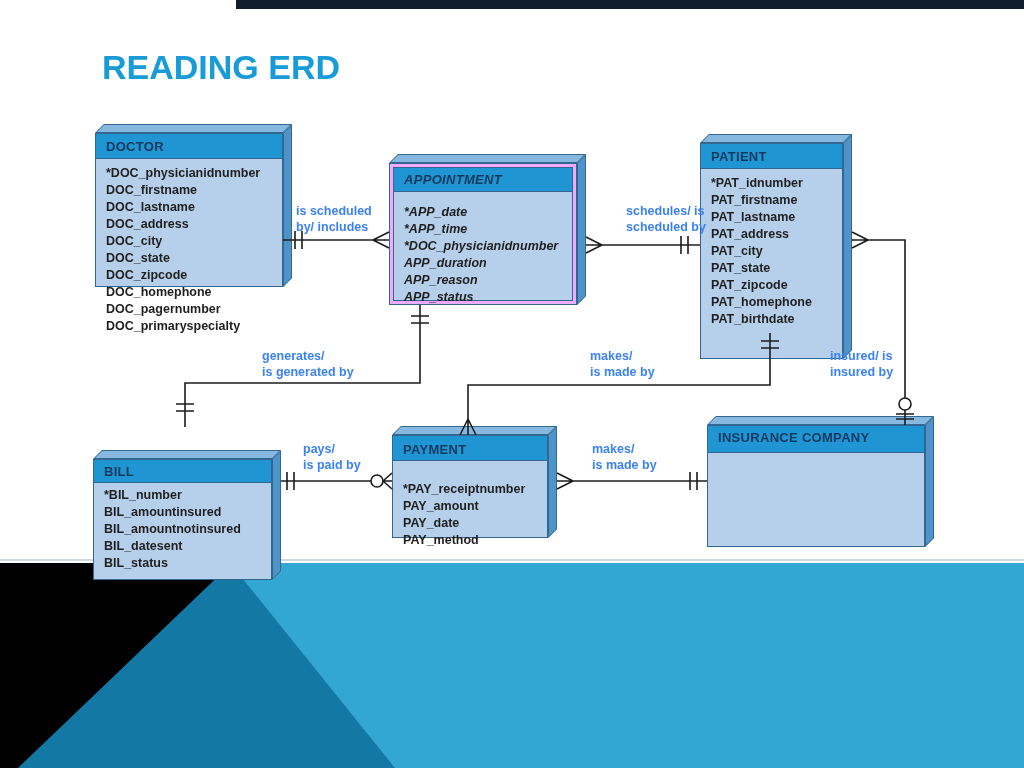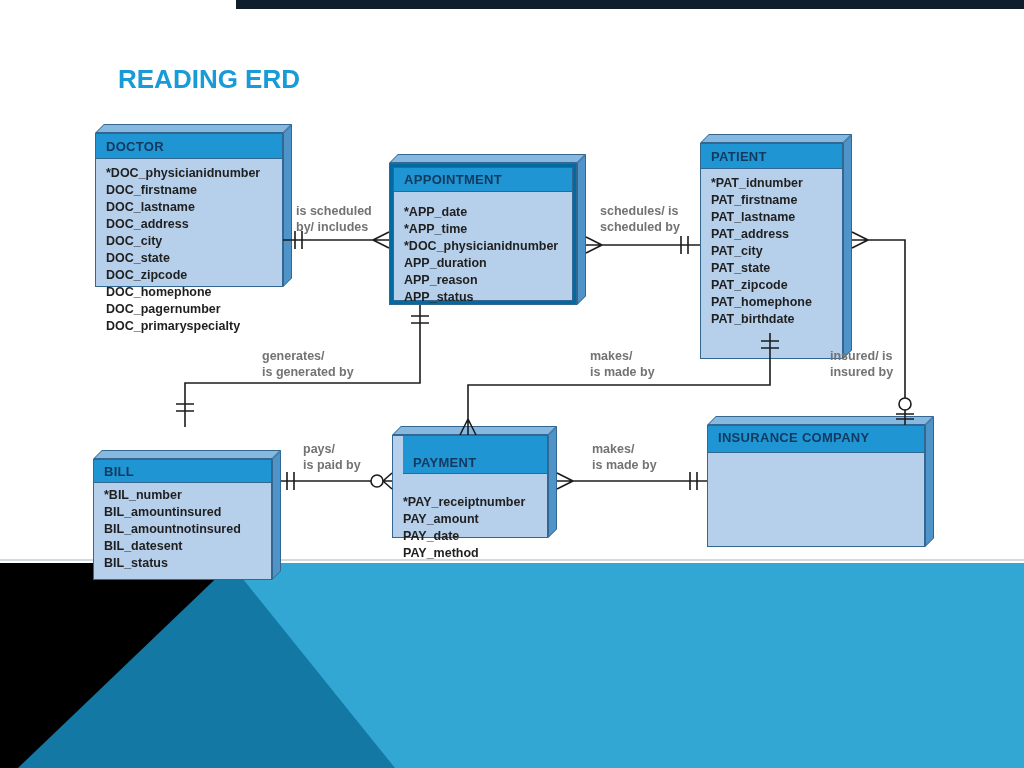--- a/index.html
+++ b/index.html
@@ -2,47 +2,47 @@
 <html><head>
 <meta charset="utf-8">
 <style>
   html,body{margin:0;padding:0;}
   body{width:1024px;height:768px;background:#ffffff;overflow:hidden;
        font-family:"Liberation Sans","DejaVu Sans",sans-serif;}
   .slide{position:relative;width:1024px;height:768px;background:#ffffff;}
 
   .top-bar{position:absolute;left:236px;top:0;width:788px;height:9px;background:#101d2c;}
 
-  .slide-title{position:absolute;left:102px;top:48px;margin:16px;
-    font-size:26px;font-weight:700;letter-spacing:0px;color:#189bd7;}
+  .slide-title{position:absolute;left:102px;top:48px;margin:0;
+    font-size:34px;font-weight:700;letter-spacing:0px;color:#189bd7;}
 
   
   .entity{position:absolute;z-index:2;}
   .face{position:relative;width:100%;height:100%;background:#b6cfea;
         border:1.5px solid #34678f;box-sizing:border-box;}
   .f-top{position:absolute;left:0;top:-9px;width:100%;height:9px;background:#87b8e0;
          border:1px solid #34678f;box-sizing:border-box;
          transform:skewX(-45deg);transform-origin:0 100%;}
   .f-right{position:absolute;right:-9px;top:0;width:9px;height:100%;background:#4f94c8;
          border:1px solid #34678f;box-sizing:border-box;
          transform:skewY(-45deg);transform-origin:0 0;}
   .e-header{background:#2095d3;color:#12395e;font-weight:700;font-size:13px;
             letter-spacing:.3px;padding:5px 0 4px 10px;border-bottom:1.5px solid #34678f;}
   .e-body{padding:6px 4px 0 10px;color:#1f1f1f;font-size:12.5px;font-weight:600;}
   .attr-row{line-height:17px;padding-left:7px;text-indent:-7px;white-space:nowrap;}
 
   
-  .dbl-outer{position:relative;width:100%;height:100%;background:#0369a1;
-             border:1.5px solid #34678f;box-sizing:border-box;padding:3px;}
+  .dbl-outer{position:relative;width:100%;height:100%;background:#f0abfc;
+             border:1.5px solid #34678f;box-sizing:border-box;padding:3px;font-style:italic;}
   .dbl-inner{width:100%;height:100%;background:#b6cfea;border:1.5px solid #34678f;
              box-sizing:border-box;}
 
   
   .rel-label{position:absolute;z-index:3;font-size:12.5px;line-height:16px;
-             font-weight:600;color:#737373;white-space:nowrap;}
+             font-weight:600;color:#3b82f6;white-space:nowrap;}
   .rel-label span{display:block;}
 
   
   .connectors{position:absolute;left:0;top:0;z-index:3;pointer-events:none;}
   .deco{position:absolute;left:0;top:559px;z-index:1;}
 </style>
 </head>
 <body>
 
 <div class="slide">
@@ -120,21 +120,21 @@
           <div class="attr-row">BIL_datesent</div>
           <div class="attr-row">BIL_status</div>
         </div>
     </div>
   </div>
 
   <div class="entity" style="left:392px;top:435px;width:156px;height:103px;">
     <div class="f-top"></div>
     <div class="f-right"></div>
     <div class="face">
-      <div class="e-header" style="padding-top:19px;padding-bottom:3px;margin-left:10px;">PAYMENT</div>
+      <div class="e-header" style="padding-top:6px;padding-bottom:3px;">PAYMENT</div>
       <div class="e-body" style="padding-top:20px;">
           <div class="attr-row">*PAY_receiptnumber</div>
           <div class="attr-row">PAY_amount</div>
           <div class="attr-row">PAY_date</div>
           <div class="attr-row">PAY_method</div>
         </div>
     </div>
   </div>
 
   <div class="entity" style="left:707px;top:425px;width:218px;height:122px;">
@@ -142,21 +142,21 @@
     <div class="f-right"></div>
     <div class="face">
       <div class="e-header" style="padding-top:4px;padding-bottom:7px;">INSURANCE COMPANY</div>
     </div>
   </div>
 
   <div class="rel-label" style="left:296px;top:203px;">
     <span>is scheduled</span>
     <span>by/ includes</span>
   </div>
-  <div class="rel-label" style="left:600px;top:203px;">
+  <div class="rel-label" style="left:626px;top:203px;">
     <span>schedules/ is</span>
     <span>scheduled by</span>
   </div>
   <div class="rel-label" style="left:262px;top:348px;">
     <span>generates/</span>
     <span>is generated by</span>
   </div>
   <div class="rel-label" style="left:590px;top:348px;">
     <span>makes/</span>
     <span>is made by</span>

